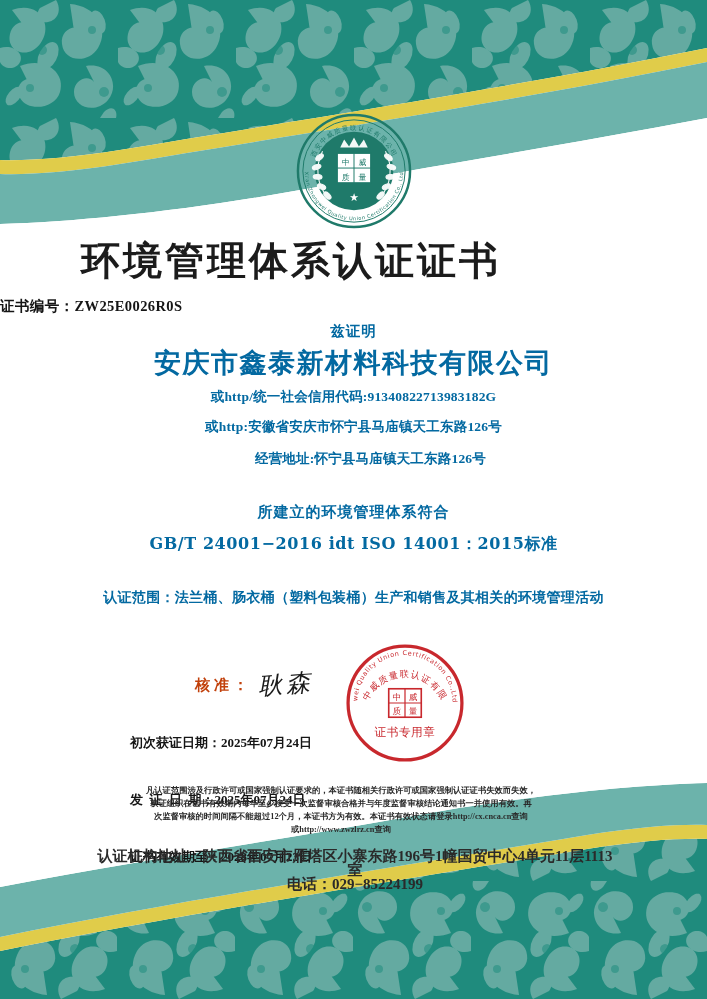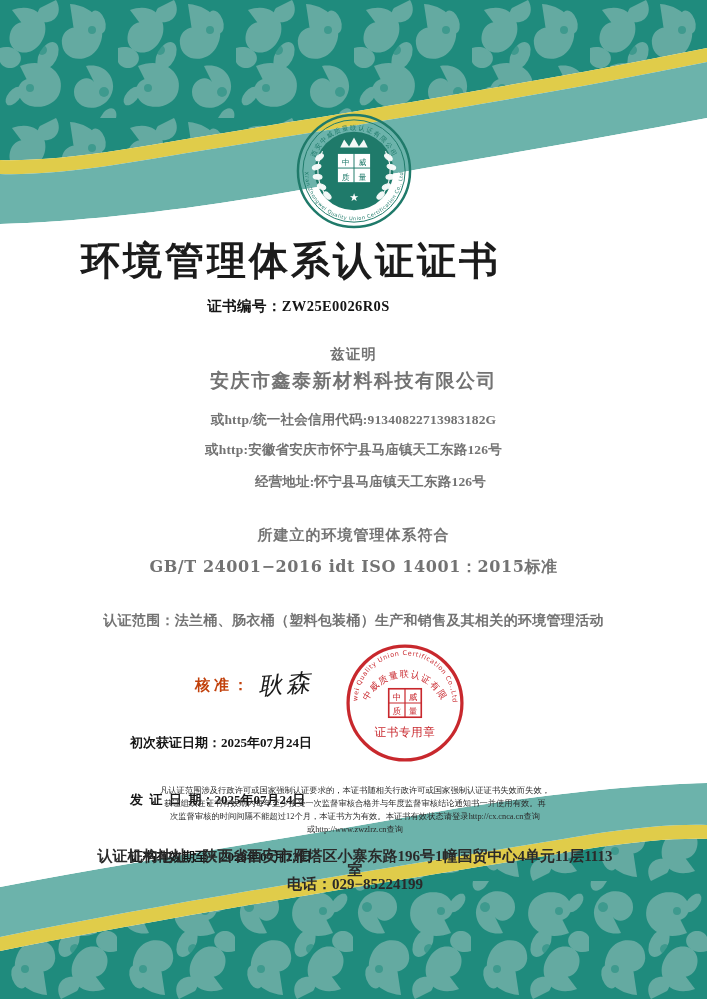--- a/index.html
+++ b/index.html
@@ -55,38 +55,37 @@
   }
 
   
   .cert-no {
     position: absolute;
     left: 0;
     top: 297px;
     width: 707px;
     padding-right: 110px;
     box-sizing: border-box;
-    text-align: center;
+    text-align: left;
     font-size: 14.5px;
     font-weight: bold;
     color: #151515;
     letter-spacing: 0.4px;
   }
 
   
   .line {
     position: absolute;
     left: 0;
     width: 707px;
     text-align: center;
-    color: #737373;
-    margin-top: 23px;
+    color: #0369a1;
   }
   .hereby      { top: 322px; font-size: 14.5px; font-weight: bold; letter-spacing: 1px; }
-  .company     { top: 345px; font-size: 19px;   font-weight: bold; letter-spacing: 1.5px;
+  .company     { top: 345px; font-size: 27px;   font-weight: bold; letter-spacing: 1.5px;
                  font-family: "DejaVu Serif","Liberation Serif",serif; }
   .code        { top: 388px; font-size: 13.5px; font-weight: bold; letter-spacing: 0.2px; }
   .addr-reg    { top: 418px; font-size: 13.5px; font-weight: bold; letter-spacing: 0.2px; }
   .addr-op     { top: 450px; font-size: 13.5px; font-weight: bold; letter-spacing: 0.2px; padding-left: 17px; }
   .conform     { top: 503px; font-size: 15px;   font-weight: bold; letter-spacing: 1px; }
   .standard    { top: 534px; font-size: 16px;   font-weight: bold; letter-spacing: 0.6px;
                  font-family: "DejaVu Serif","Liberation Serif",serif; }
   .scope       { top: 589px; font-size: 14px;   font-weight: bold; letter-spacing: 0.3px; }
 
   
@@ -129,26 +128,26 @@
     font-size: 13px;
     font-weight: bold;
     color: #151515;
     line-height: 19px;
   }
   .dates .row { white-space: pre; }
 
   
   .fineprint {
     position: absolute;
-    left: 95px;
+    left: 81px;
     top: 784px;
     width: 520px;
     text-align: center;
     font-size: 8.3px;
-    font-weight: normal;
+    font-weight: bold;
     color: #2a2a2a;
     line-height: 13px;
   }
   .fineprint .fl { display: block; }
   .fp-l1 { text-align: justify; text-align-last: center; }
 
   .org-addr {
     position: absolute;
     left: 95px;
     top: 849px;

